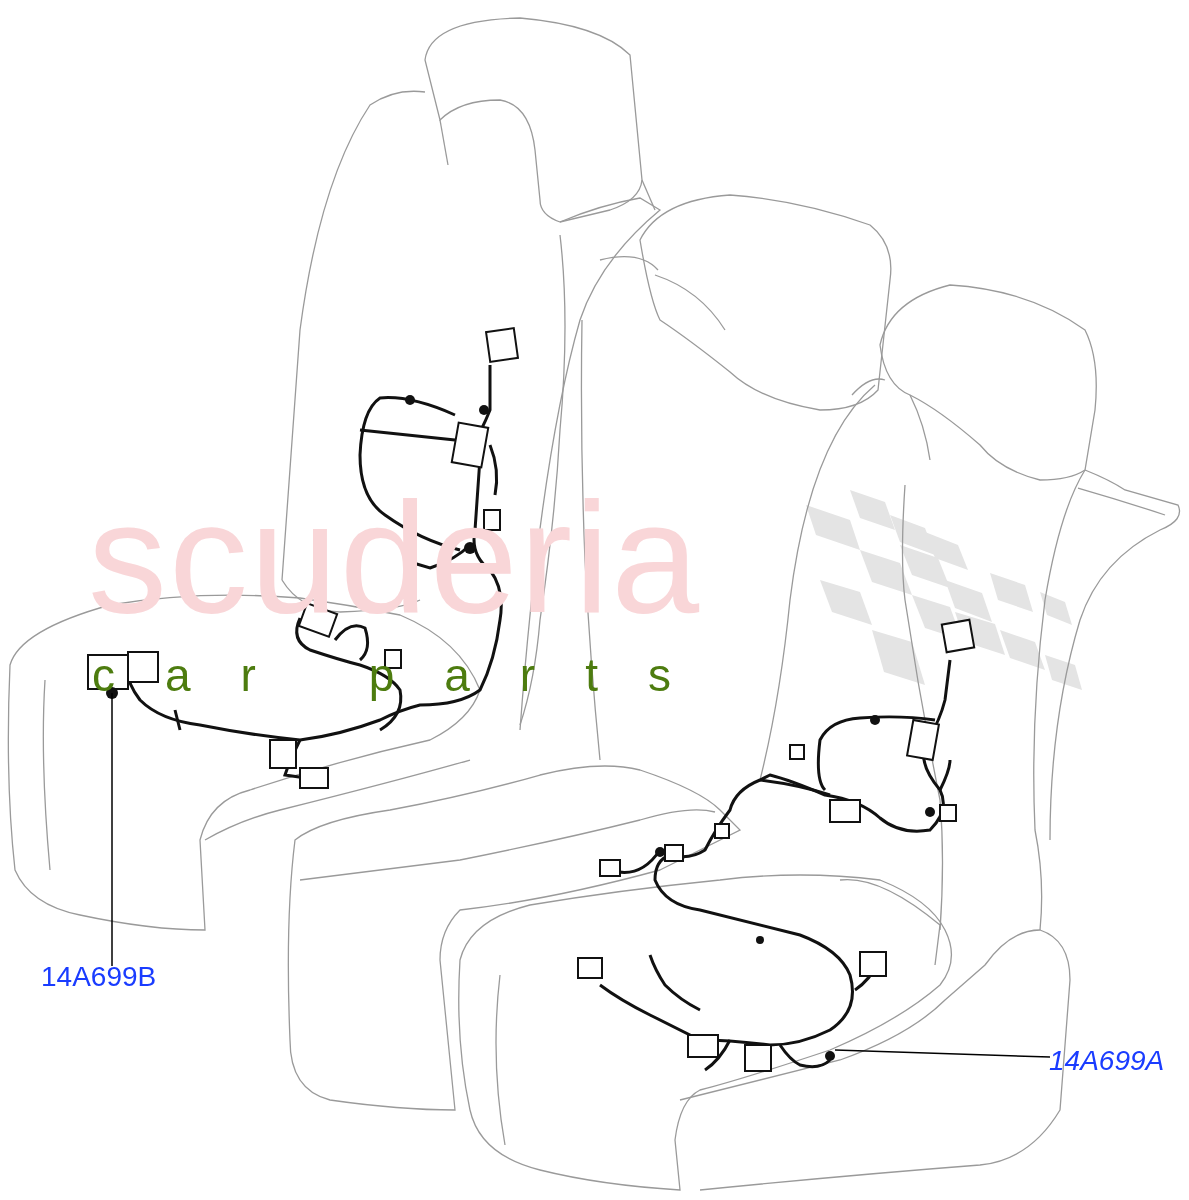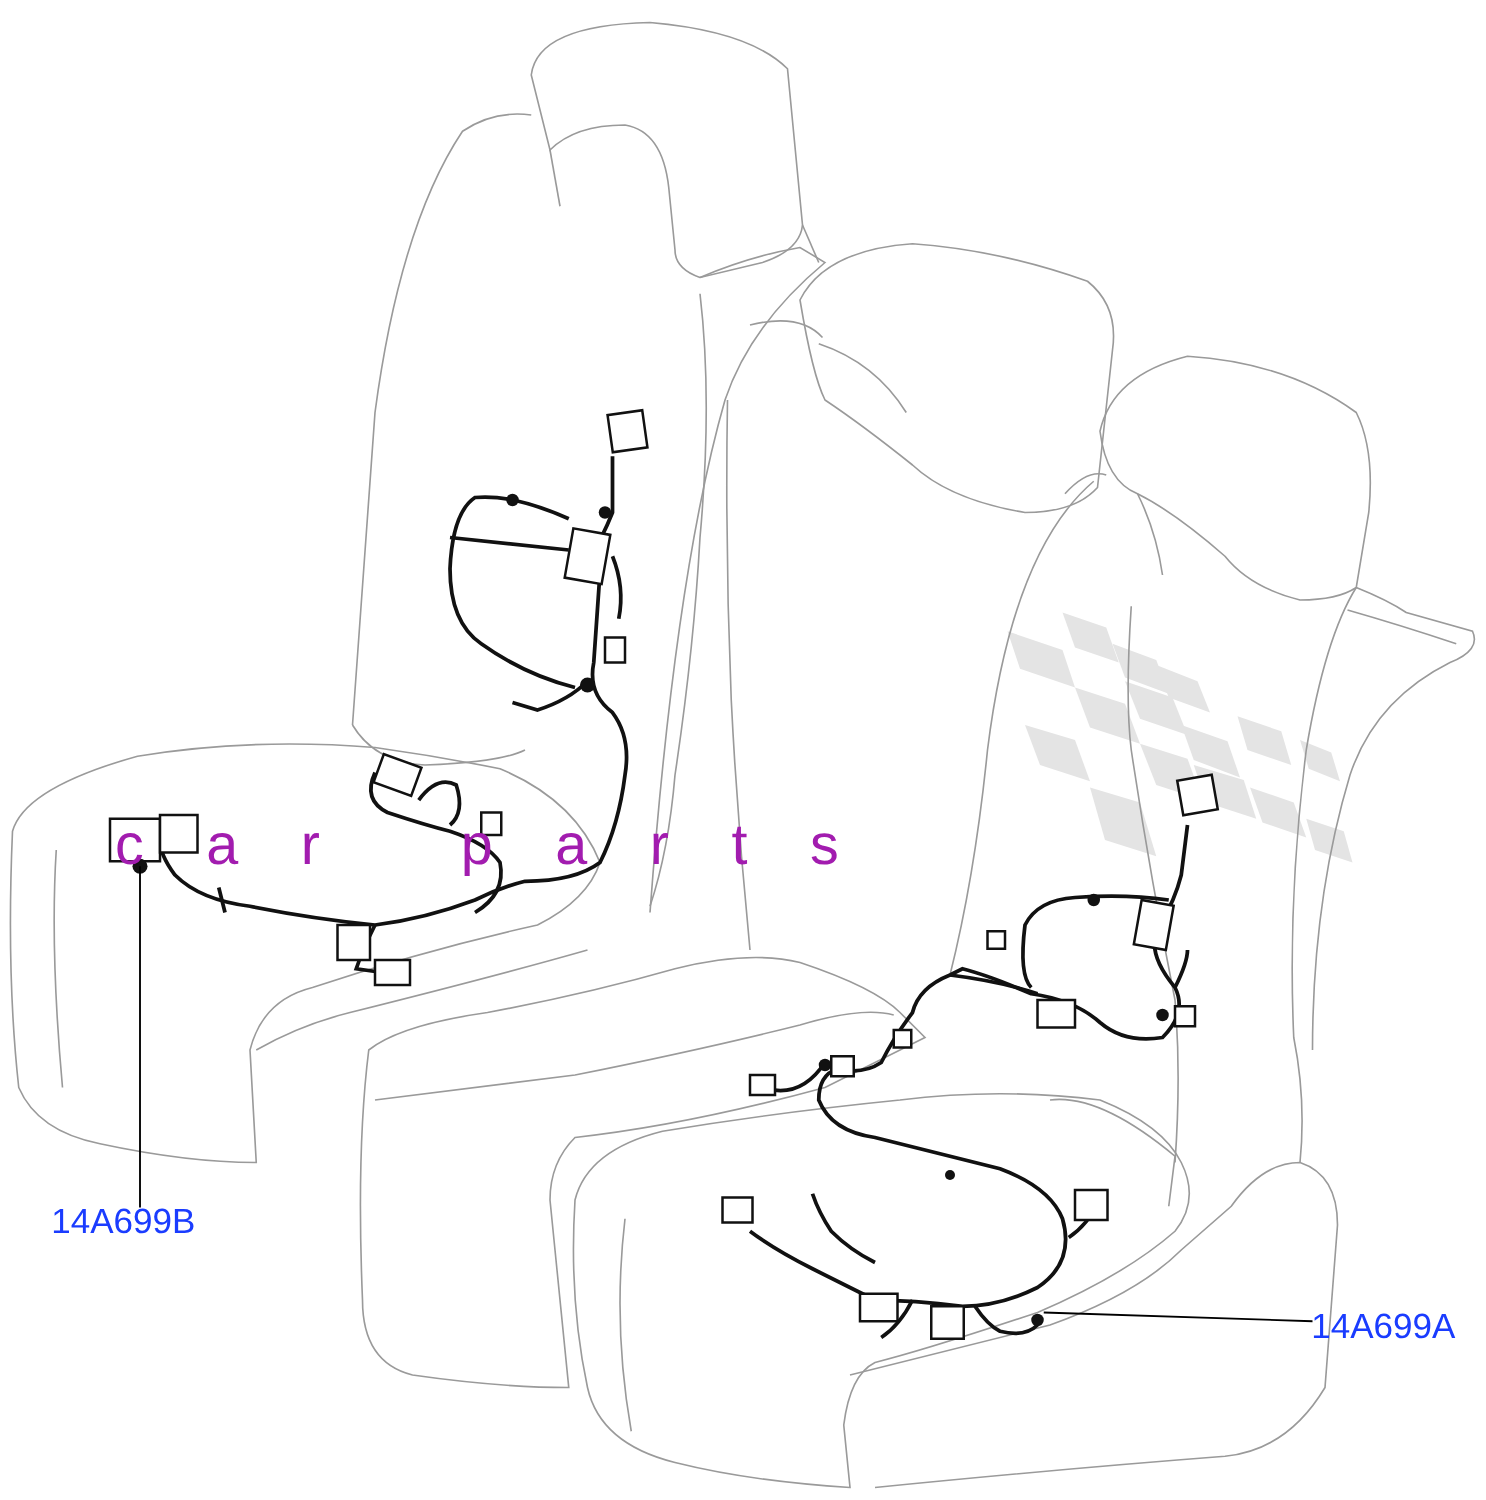--- a/index.html
+++ b/index.html
@@ -1,23 +1,23 @@
 <!DOCTYPE html>
 <html><head>
 <meta charset="utf-8">
 <style>
   html, body { margin: 0; padding: 0; background: #ffffff; }
   body { width: 1189px; height: 1200px; position: relative; overflow: hidden; font-family: "Liberation Sans", sans-serif; }
   .canvas { position: absolute; left: 0; top: 0; width: 1189px; height: 1200px; }
   .watermark { position: absolute; font-family: "Liberation Sans", sans-serif; pointer-events: none; }
   .wm-main { left: 88px; top: 478px; font-size: 158px; color: #f9d6d8; letter-spacing: 2px; line-height: 1; }
-  .wm-sub { left: 92px; top: 652px; font-size: 46px; color: #a21caf; letter-spacing: 50px; line-height: 1; }
+  .wm-sub { left: 92px; top: 652px; font-size: 46px; color: #4d7c0f; letter-spacing: 50px; line-height: 1; }
   .callout { position: absolute; color: #1a3cff; font-size: 28px; font-family: "Liberation Sans", sans-serif; line-height: 1; }
   .callout-b { left: 41px; top: 963px; }
-  .callout-a { left: 1049px; top: 1047px; }
+  .callout-a { left: 1049px; top: 1047px; font-style: italic; }
 </style>
 </head>
 <body>
 
 <div class="canvas">
   <svg width="1189" height="1200" viewBox="0 0 1189 1200">
 
     <g fill="#e4e4e4">
       <polygon points="806,505 850,520 860,550 816,535"></polygon>
       <polygon points="850,490 885,502 895,530 860,518"></polygon>
@@ -137,17 +137,18 @@
       <circle cx="875" cy="720" r="5"></circle>
       <circle cx="930" cy="812" r="5"></circle>
       <circle cx="660" cy="852" r="5"></circle>
       <circle cx="830" cy="1056" r="5"></circle>
       <circle cx="760" cy="940" r="4"></circle>
     </g>
 
     <line x1="112" y1="693" x2="112" y2="966" stroke="#000000" stroke-width="1.5"></line>
   </svg>
 
+  <div class="watermark wm-main">scuderia</div>
   <div class="watermark wm-sub">car parts</div>
 
   <div class="callout callout-b">14A699B</div>
   <div class="callout callout-a">14A699A</div>
 </div>
 
 </body></html>

